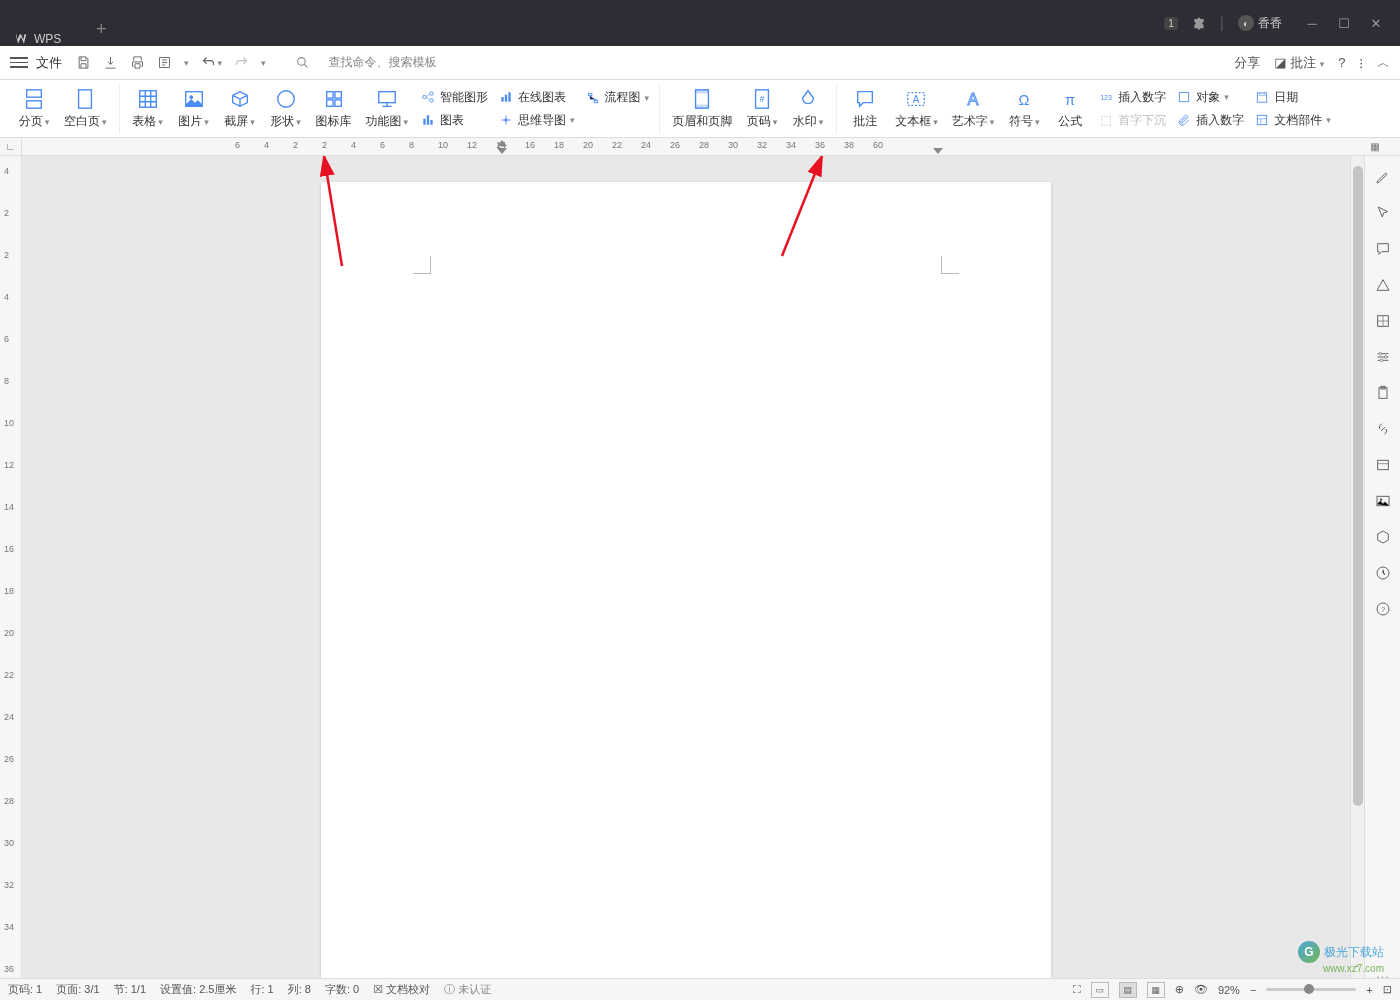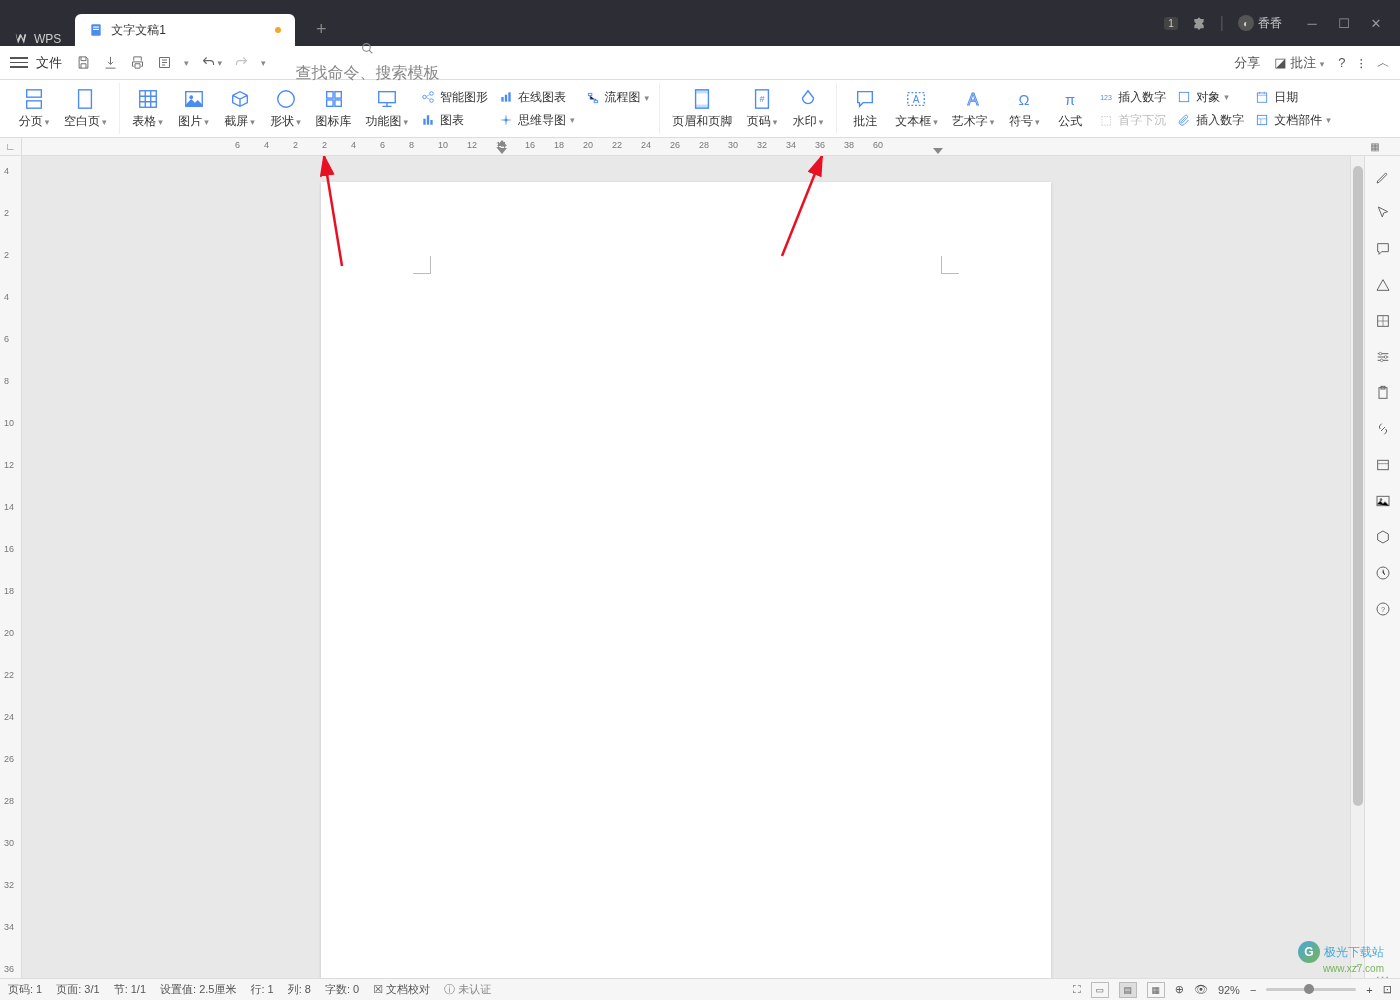--- a/index.html
+++ b/index.html
@@ -21,21 +21,21 @@
 
 
 .menubar { height: 34px; background: #fff; border-bottom: 1px solid #ddd; display: flex; align-items: center; padding: 0 10px; font-size: 13px; color: #333; gap: 4px; }
 .menubar .hamb { width: 18px; display:flex; flex-direction:column; gap:3px; margin-right:4px;}
 .menubar .hamb span{height:1.5px;background:#555;}
 .menubar .qat { display: flex; align-items: center; gap: 12px; margin: 0 10px; color:#666; }
 .menubar .qat svg { width:15px; height:15px; }
 .menubar .mtabs { display: flex; align-items: center; gap: 2px; margin-left: 12px; }
 .mtab { padding: 4px 12px; border-radius: 12px; cursor: pointer; }
 .mtab.active { background: #4b8bf4; color: #fff; }
-.menubar .search { display:flex; align-items:center; gap:8px; color:#888; margin-left:16px; font-size:16px;flex-direction:column;}
+.menubar .search { display:flex; align-items:center; gap:20px; color:#888; margin-left:16px; font-size:12px;}
 .menubar .right { margin-left:auto; display:flex; align-items:center; gap:14px; color:#555; font-size:13px;}
 
 
 .ribbon { height: 58px; background: #fff; border-bottom: 1px solid #ddd; display: flex; align-items: stretch; padding: 3px 6px; font-size: 12px; color: #333; }
 .ribbon .group { display: flex; align-items: center; gap: 2px; padding: 0 6px; border-right: 1px solid #eee; }
 .ribbon .group:last-child { border-right: none; }
 .btn-lg { display: flex; flex-direction: column; align-items: center; justify-content: center; gap: 2px; padding: 2px 6px; min-width: 44px; }
 .btn-lg .ic { width: 24px; height: 24px; display:flex; align-items:center; justify-content:center; color:#4b8bf4;}
 .btn-lg .lbl { font-size: 12px; display:flex; align-items:center; gap:2px;}
 .btn-sm { display:flex; align-items:center; gap:4px; padding:2px 4px; font-size:12px;}
@@ -84,29 +84,20 @@
 </style>
 </head>
 <body>
 
 <div class="titlebar">
   <div class="app-logo">
     <svg viewBox="0 0 24 24">
         <path fill="#ccc" d="M3 4l4 16 5-12 5 12 4-16h-3l-2 9-4-9h-2l-4 9-2-9z"></path>
       </svg>
     <span>WPS</span>
-  </div>
-  <div class="doc-tab">
-    <svg width="14" height="14" viewBox="0 0 24 24">
-        <rect x="4" y="2" width="16" height="20" rx="2" fill="#4b8bf4"></rect>
-        <rect x="7" y="6" width="10" height="2" fill="#fff"></rect>
-        <rect x="7" y="10" width="10" height="2" fill="#fff"></rect>
-      </svg>
-    <span>文字文稿1</span>
-    <span class="dot"></span>
   </div>
   <div class="new-tab">+</div>
   <div class="titlebar-right">
     <span class="badge">1</span>
     <svg width="14" height="14" viewBox="0 0 24 24">
         <path fill="#999" d="M12 2l3 3h5v5l-3 3 3 3v5h-5l-3 3-3-3H4v-5l3-3-3-3V5h5z"></path>
       </svg>
     <span style="color:#555">|</span>
     <div class="avatar">
       <span class="avatar-ic">◐</span>

